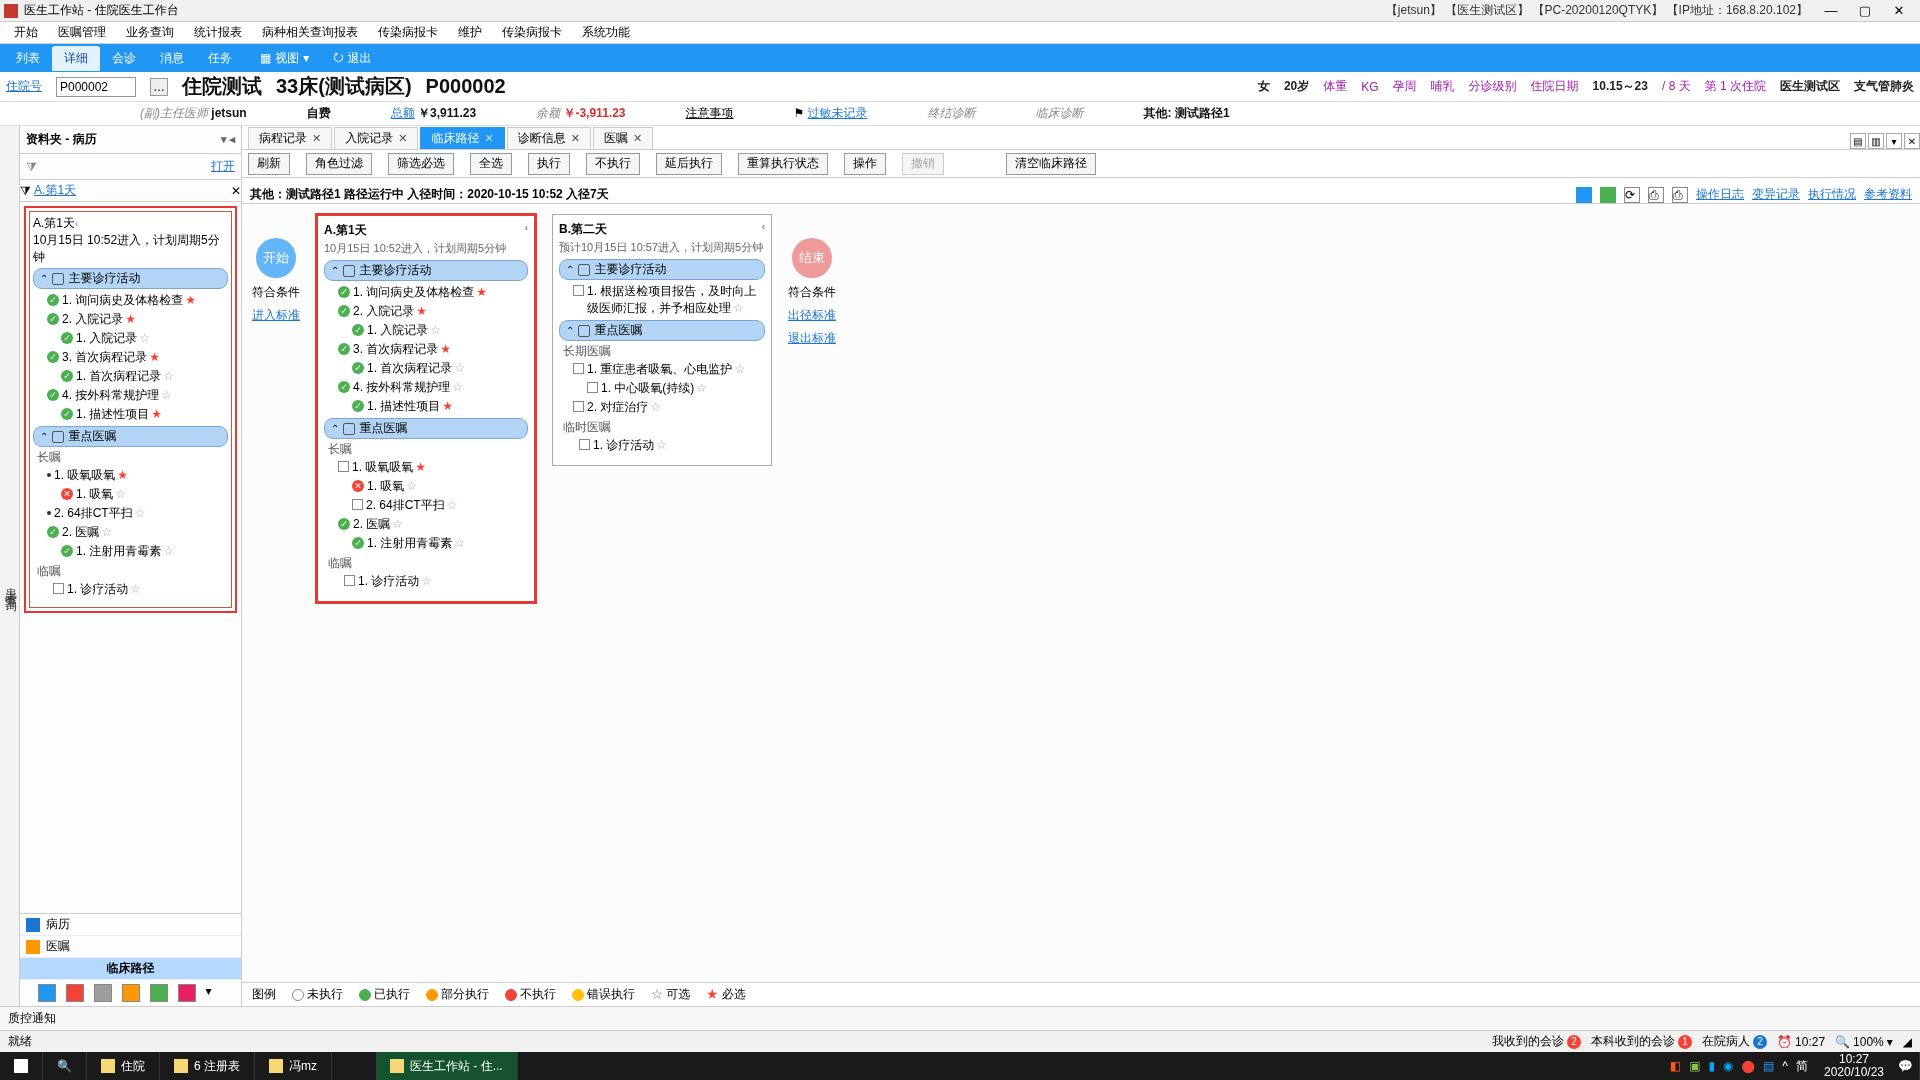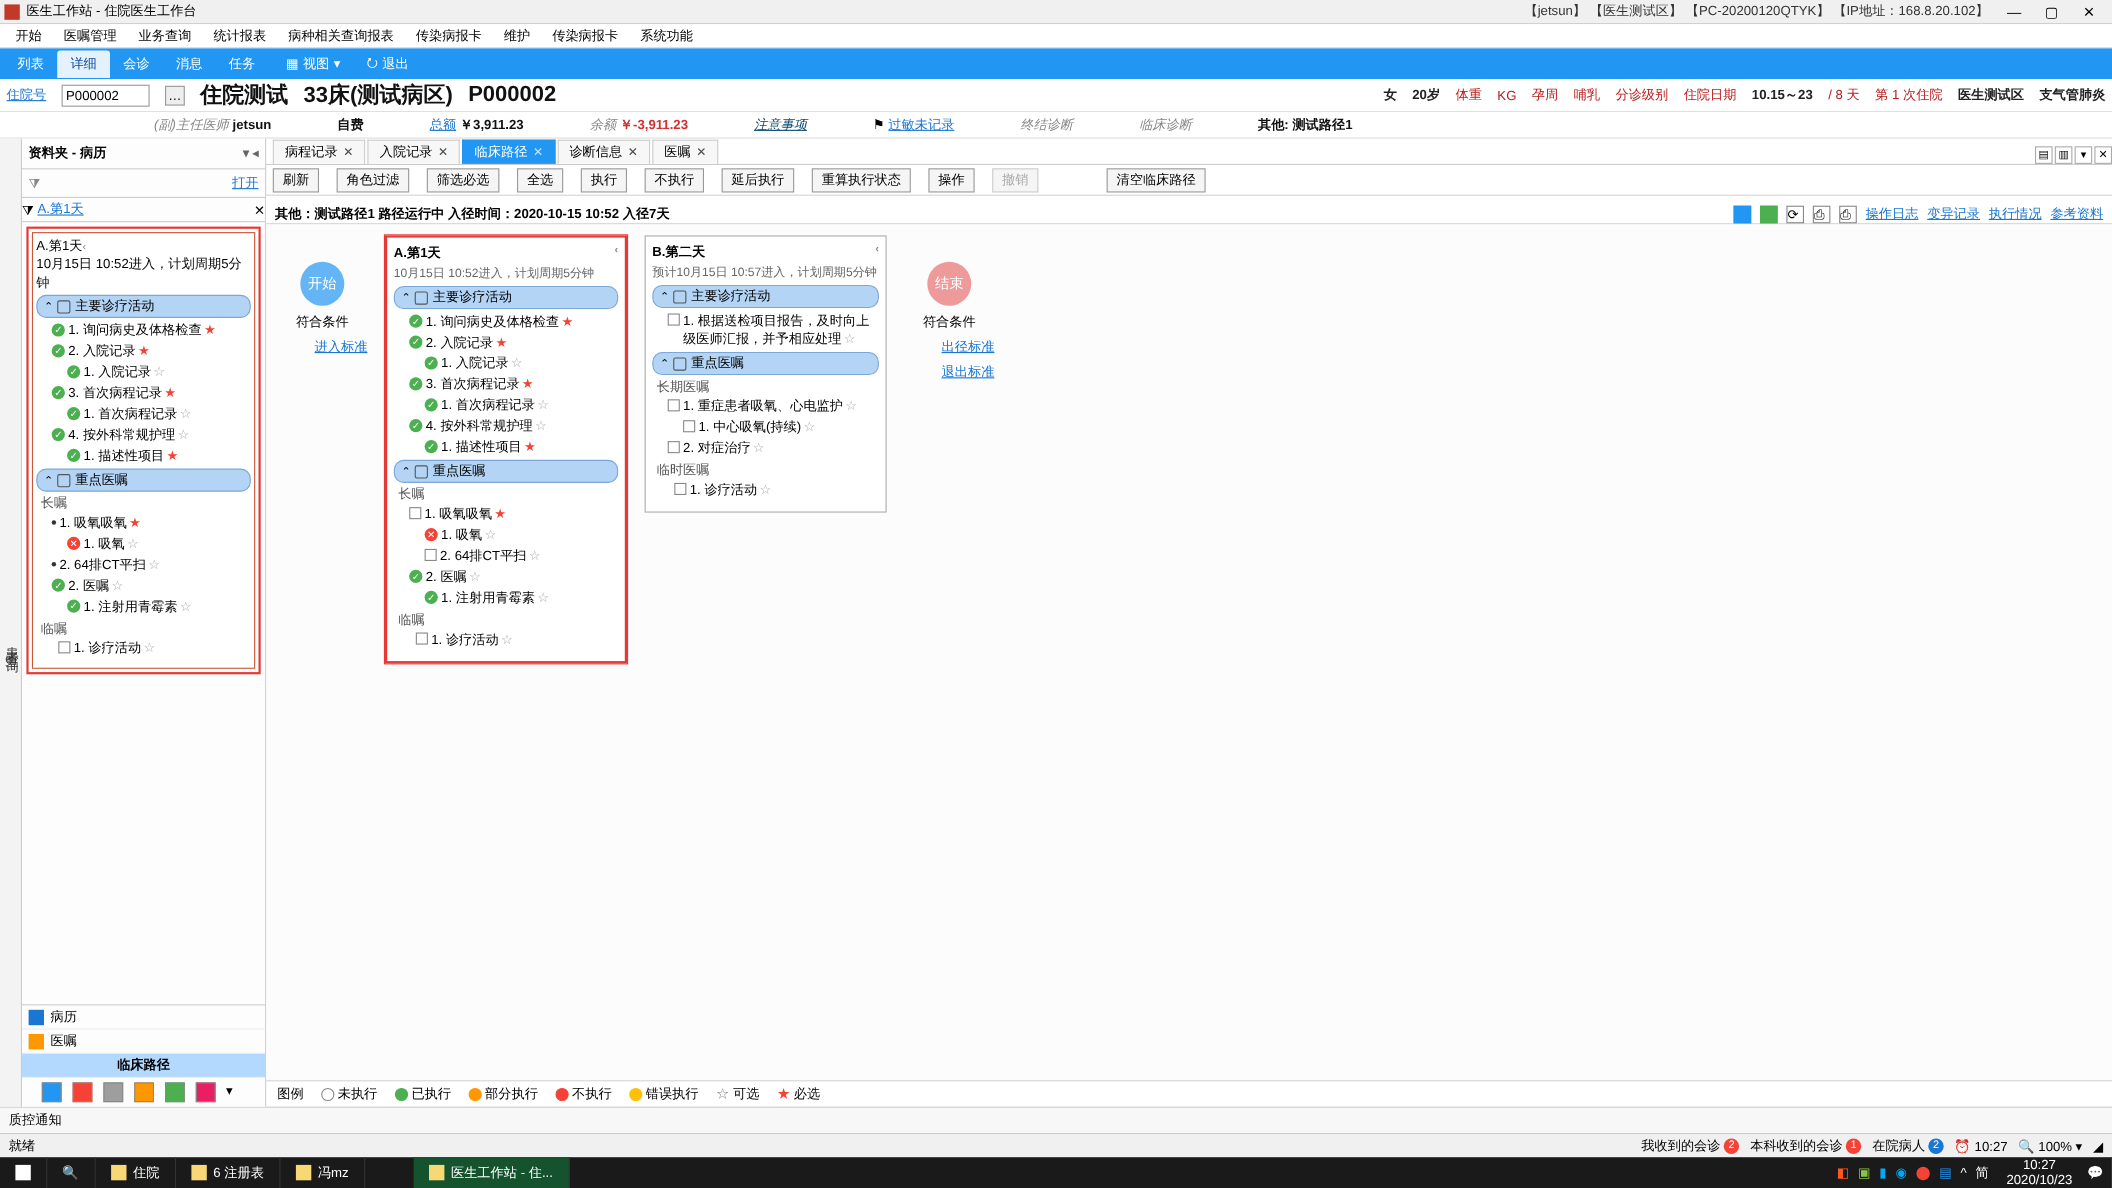--- a/index.html
+++ b/index.html
@@ -12,27 +12,27 @@
 .menubar { height:22px; background:#fff; border-bottom:1px solid #d0d0d0; display:flex; align-items:center; padding-left:4px; }
 .menubar span { padding:0 10px; cursor:pointer; }
 .ribbon { height:28px; background:#2196f3; color:#fff; display:flex; align-items:center; padding:0 4px; }
 .ribbon .rtab { padding:4px 12px; cursor:pointer; }
 .ribbon .rtab.active { background:#e3f2fd; color:#0d47a1; border-radius:3px 3px 0 0; }
 .ribbon .ricon { margin-left:8px; padding:4px 8px; display:inline-flex; align-items:center; gap:4px; cursor:pointer; }
 .patientbar { height:30px; background:#fff; border-bottom:1px solid #ddd; display:flex; align-items:center; padding:0 6px; gap:14px; }
 .patientbar .pb-link { color:#1976d2; text-decoration:underline; cursor:pointer; }
 .patientbar input { width:80px; height:20px; border:1px solid #999; padding:0 3px; }
 .patientbar .bigname { font-size:20px; font-weight:bold; color:#111; }
-.patientbar .lab { color:#b91c1c;text-align:center; }
+.patientbar .lab { color:#a21caf;text-align:center; }
 .patientbar .val { color:#222; font-weight:bold; }
 .patientbar .browse { width:18px; height:18px; border:1px solid #999; background:#eee; text-align:center; line-height:16px; cursor:pointer; }
 .detailbar { height:24px; background:#fff; border-bottom:1px solid #ddd; display:flex; align-items:center; padding-left:140px; gap:60px; font-size:12px; }
 .detailbar .dlab { color:#888; font-style:italic; }
 .detailbar .dvalb { font-weight:bold; color:#111; }
-.detailbar .dlinkr { color:#0c4a6e; text-decoration:underline; cursor:pointer;font-style:italic; }
+.detailbar .dlinkr { color:#000000; text-decoration:underline; cursor:pointer; }
 .detailbar .dlinkb { color:#1976d2; text-decoration:underline; cursor:pointer; }
 .mainrow { display:flex; height:calc(100% - 22px - 22px - 28px - 30px - 24px - 24px - 22px - 28px); }
 .sidecol { width:20px; background:#f3f3f3; border-right:1px solid #ccc; writing-mode:vertical-rl; text-align:center; padding-top:40px; letter-spacing:4px; color:#333; }
 .leftpanel { width:222px; border-right:1px solid #ccc; display:flex; flex-direction:column; background:#fdfdfd; }
 .lp-head { height:28px; border-bottom:1px solid #ccc; display:flex; align-items:center; padding:0 6px; font-size:14px; font-weight:bold; }
 .lp-head .exp { margin-left:auto; font-size:11px; color:#666; }
 .lp-search { height:26px; border-bottom:1px solid #ccc; display:flex; align-items:center; padding:0 6px; }
 .lp-search .sico { color:#888; }
 .lp-search .open { margin-left:auto; color:#1976d2; text-decoration:underline; cursor:pointer; }
 .lp-tab { height:22px; display:flex; align-items:center; justify-content:center; border-bottom:1px solid #ccc; }
@@ -57,21 +57,21 @@
 .infoline .right { margin-left:auto; display:flex; align-items:center; gap:8px; font-size:12px; font-weight:normal; }
 .infoline .right a { color:#1976d2; text-decoration:underline; cursor:pointer; }
 .infoline .vicn { width:16px;height:16px;border:1px solid #888;display:inline-block; cursor:pointer; }
 .infoline .vicn.g { background:#4caf50;border-color:#4caf50; }
 .infoline .vicn.b { background:#2196f3;border-color:#2196f3; }
 .canvas { flex:1; background:#fcfcfc; position:relative; overflow:auto; display:flex; padding:10px; gap:16px; align-items:flex-start; }
 .legend { height:24px; border-top:1px solid #ccc; display:flex; align-items:center; padding:0 10px; gap:16px; font-size:12px; }
 .legend .dot { width:12px;height:12px;border-radius:50%; display:inline-block; vertical-align:middle; margin-right:3px; }
 .circlebtn { width:40px;height:40px;border-radius:50%;display:flex;align-items:center;justify-content:center;color:#fff;font-size:13px; }
 .startblk { display:flex; flex-direction:column; align-items:center; gap:6px; margin-top:24px; }
-.startblk a { color:#1976d2; text-decoration:underline;margin-left:34px; }
+.startblk a { color:#1976d2; text-decoration:underline; }
 .daycard { width:220px; border:1px solid #aaa; background:#fff; padding:6px 6px 10px; font-size:12px; }
 .daycard.active { border:2px solid #e53935; box-shadow:0 0 0 1px #e53935; }
 .daycard .dtitle { background:#fff; font-weight:bold; margin-bottom:2px; display:flex; justify-content:space-between; }
 .daycard .dsub { color:#666; font-size:11px; margin-bottom:4px; }
 .secthdr { background:#b3d4f5; border:1px solid #7aa7d6; border-radius:9px; padding:1px 6px; margin:2px 0; display:flex; align-items:center; gap:4px; }
 .secthdr .chev { font-size:10px; }
 .secthdr .sic { width:12px;height:12px;border:1px solid #555; border-radius:2px; }
 .node { padding:1px 0 1px 14px; display:flex; align-items:flex-start; gap:3px; }
 .node .st { width:12px;height:12px;border-radius:50%;display:inline-flex;align-items:center;justify-content:center;font-size:9px;color:#fff;flex-shrink:0; margin-top:2px; }
 .node .st.ok { background:#4caf50; }

